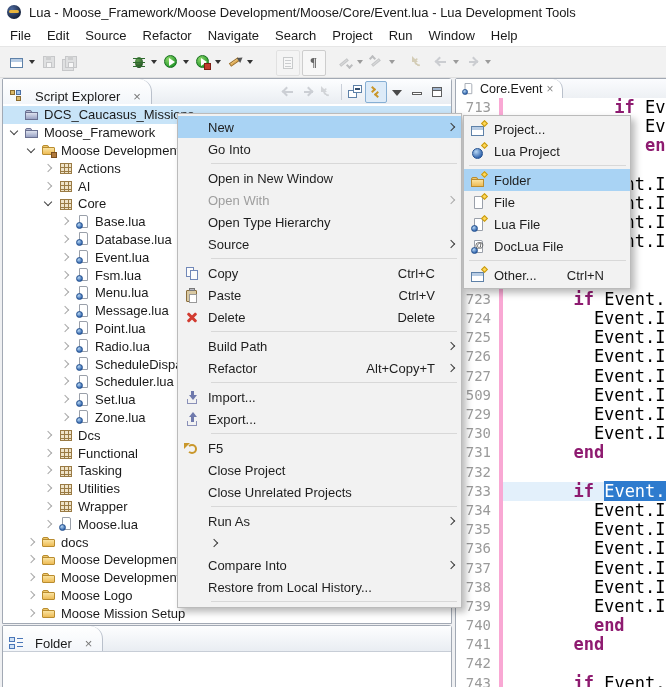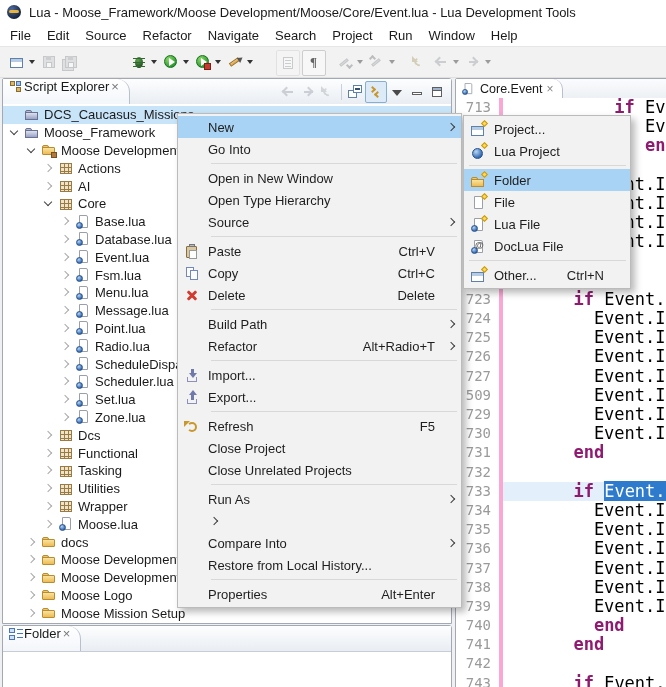--- a/index.html
+++ b/index.html
@@ -98,21 +98,21 @@
   .tb{height:24px;display:flex;align-items:center;padding:0 3px;border-radius:2px}
   .tb.dis{opacity:.45;filter:grayscale(60%)}
   .tb.framed{border:1px solid #CDCDCD;background:#F7F7F7;margin-right:2px}
   .dd{width:0;height:0;border-left:3.5px solid transparent;border-right:3.5px solid transparent;border-top:4px solid #333;margin-left:4px}
   
   .panel{position:absolute;background:#fff;border:1px solid #A2A9B4;box-sizing:border-box;border-radius:2px 3px 0 0}
   .explorer{left:2px;top:78px;width:450px;height:546px}
   .outline{left:2px;top:625px;width:450px;height:70px}
   .editor{left:455px;top:78px;width:214px;height:615px}
   .phdr{height:25px;background:linear-gradient(#FDFEFF,#E9EDF2);border-bottom:1px solid #C7CDD6;display:flex;align-items:center;position:relative}
-  .ptab{height:25px;display:flex;align-items:flex-start;gap:0;padding:0 10px 0 5px;background:linear-gradient(#FFF,#F3F6FA);border-right:1px solid #B9C0CB;border-radius:2px 13px 0 0;font-size:13px}
+  .ptab{height:25px;display:flex;align-items:flex-end;gap:11px;padding:0 10px 0 5px;background:linear-gradient(#FFF,#F3F6FA);border-right:1px solid #B9C0CB;border-radius:2px 13px 0 0;font-size:13px}
   .ptab .x{color:#777;font-size:13px;margin-left:2px;cursor:default}
   .ptools{position:absolute;right:4px;top:2px;display:flex;align-items:center}
   .ptools .tb{height:20px;padding:0 2px}
   .tb.pressed{background:#DDEBF8;border:1px solid #86AFD4}
   .psep{width:1px;height:16px;background:#C9CFD8;margin:0 3px}
   
   .tree{position:absolute;left:0;right:0;top:25px;bottom:0;overflow:hidden;background:#fff;padding-top:2px}
   .trow{height:17.8px;display:flex;align-items:center;font-size:13px;white-space:nowrap;cursor:default}
   .trow.sel{background:#C8E4F8}
   .tw{width:15px;height:15px;position:relative;flex:none}
@@ -793,76 +793,80 @@
       <span class="ico"></span>
       <span class="lbl">Go Into</span>
       <span class="arrbox"></span>
     </div>
     <div class="msep"></div>
     <div class="mi">
       <span class="ico"></span>
       <span class="lbl">Open in New Window</span>
       <span class="arrbox"></span>
     </div>
+    <div class="mi dis">
+      <span class="ico"></span>
+      <span class="lbl">Open With</span>
+      <span class="arrbox on"></span>
+    </div>
     <div class="mi">
       <span class="ico"></span>
       <span class="lbl">Open Type Hierarchy</span>
       <span class="arrbox"></span>
     </div>
     <div class="mi">
       <span class="ico"></span>
       <span class="lbl">Source</span>
       <span class="arrbox on"></span>
     </div>
     <div class="msep"></div>
+    <div class="mi">
+      <span class="ico"><span class="i t-copy"><b class="p1"></b><b class="p2"></b><b class="dec"></b></span></span>
+      <span class="lbl">Copy</span>
+      <span class="acc">Ctrl+C</span>
+      <span class="arrbox"></span>
+    </div>
     <div class="mi">
       <span class="ico"><span class="i t-paste"><b class="p1"></b><b class="p2"></b><b class="dec"></b></span></span>
       <span class="lbl">Paste</span>
       <span class="acc">Ctrl+V</span>
       <span class="arrbox"></span>
     </div>
     <div class="mi">
-      <span class="ico"><span class="i t-copy"><b class="p1"></b><b class="p2"></b><b class="dec"></b></span></span>
-      <span class="lbl">Copy</span>
-      <span class="acc">Ctrl+C</span>
-      <span class="arrbox"></span>
-    </div>
-    <div class="mi">
       <span class="ico"><span class="i t-delete"><b class="p1"></b><b class="p2"></b><b class="dec"></b></span></span>
       <span class="lbl">Delete</span>
       <span class="acc">Delete</span>
       <span class="arrbox"></span>
     </div>
     <div class="msep"></div>
     <div class="mi">
       <span class="ico"></span>
       <span class="lbl">Build Path</span>
       <span class="arrbox on"></span>
     </div>
     <div class="mi">
       <span class="ico"></span>
       <span class="lbl">Refactor</span>
-      <span class="acc">Alt+Radio+T</span>
+      <span class="acc">Alt+Copy+T</span>
       <span class="arrbox on"></span>
     </div>
     <div class="msep"></div>
     <div class="mi">
       <span class="ico"><span class="i t-import"><b class="p1"></b><b class="p2"></b><b class="dec"></b></span></span>
       <span class="lbl">Import...</span>
       <span class="arrbox"></span>
     </div>
     <div class="mi">
       <span class="ico"><span class="i t-export"><b class="p1"></b><b class="p2"></b><b class="dec"></b></span></span>
       <span class="lbl">Export...</span>
       <span class="arrbox"></span>
     </div>
     <div class="msep"></div>
     <div class="mi">
       <span class="ico"><span class="i t-refresh"><b class="p1"></b><b class="p2"></b><b class="dec"></b></span></span>
-      <span class="lbl">Refresh</span>
       <span class="acc">F5</span>
       <span class="arrbox"></span>
     </div>
     <div class="mi">
       <span class="ico"></span>
       <span class="lbl">Close Project</span>
       <span class="arrbox"></span>
     </div>
     <div class="mi">
       <span class="ico"></span>
@@ -883,26 +887,20 @@
       <span class="ico"></span>
       <span class="lbl">Compare Into</span>
       <span class="arrbox on"></span>
     </div>
     <div class="mi">
       <span class="ico"></span>
       <span class="lbl">Restore from Local History...</span>
       <span class="arrbox"></span>
     </div>
     <div class="msep"></div>
-    <div class="mi">
-      <span class="ico"></span>
-      <span class="lbl">Properties</span>
-      <span class="acc">Alt+Enter</span>
-      <span class="arrbox"></span>
-    </div>
   </div>
 
 <div class="menu sub" id="smenu">
     <div class="mi">
       <span class="ico"><span class="i t-projwiz"><b class="p1"></b><b class="p2"></b><b class="dec spark"></b></span></span>
       <span class="lbl">Project...</span>
       <span class="arrbox"></span>
     </div>
     <div class="mi">
       <span class="ico"><span class="i t-luaproject"><b class="p1"></b><b class="p2"></b><b class="dec spark"></b></span></span>

